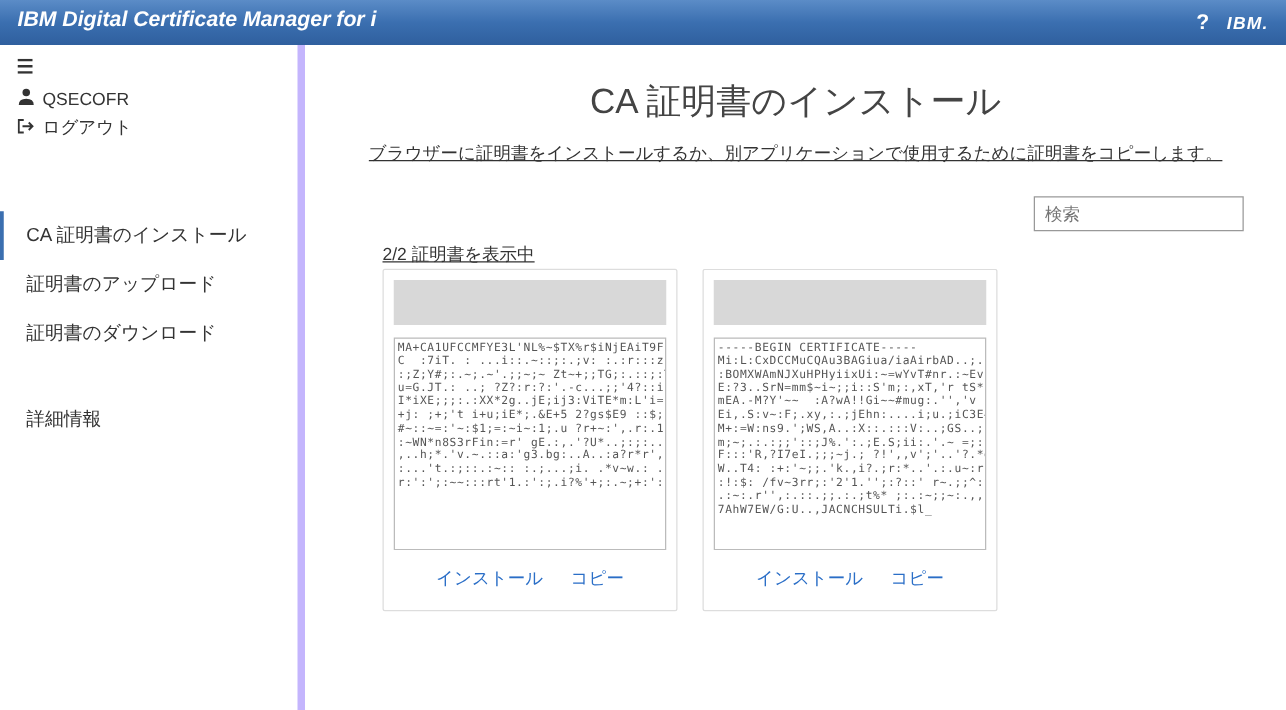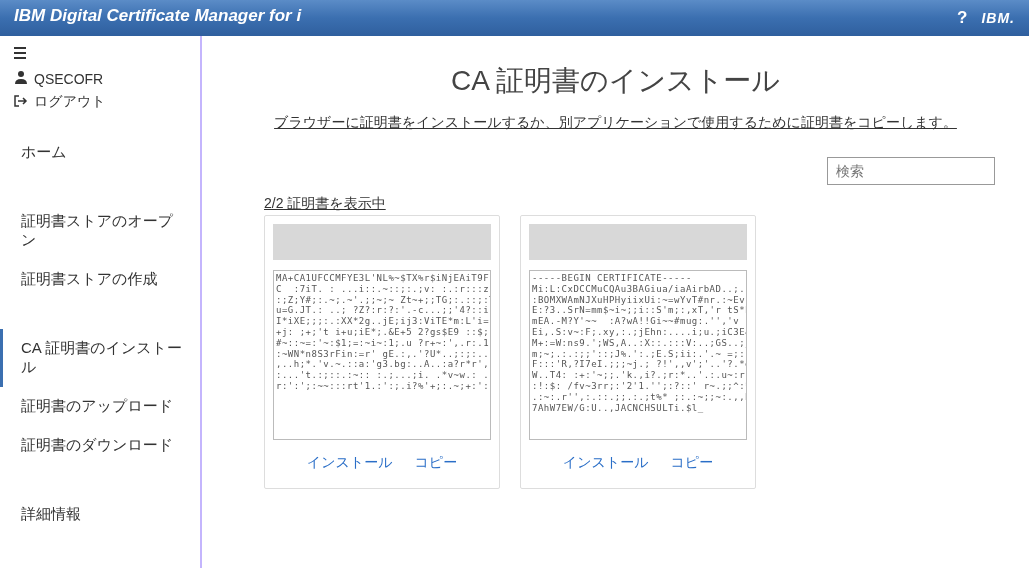--- a/index.html
+++ b/index.html
@@ -14,23 +14,23 @@
       height: 36px;
     }
     .app-title { font-size: 17px; font-weight: bold; font-style: italic; }
     .app-header-right { display: flex; align-items: center; gap: 14px; }
     .help-icon { font-weight: bold; font-size: 17px; cursor: pointer; }
     .ibm-logo { font-weight: bold; letter-spacing: 1px; font-size: 14px; font-style: italic; }
     
     .layout { display: flex; min-height: calc(100vh - 36px); }
     
     .sidebar {
-      width: 202px;
+      width: 244px;
       padding: 10px 0;
-      border-right: 2px solid #c4b5fd;
+      border-right: 6px solid #c4b5fd;
     }
     .sidebar-top {
       padding: 0 14px 16px 14px;
     }
     .menu-icon { font-size: 14px; margin-bottom: 8px; }
     .user-row { display: flex; align-items: center; gap: 6px; font-size: 14px; margin-bottom: 6px; color: #333; }
     .logout-row { display: flex; align-items: center; gap: 6px; font-size: 14px; color: #333; cursor: pointer; }
     
     .nav-group { padding: 6px 0; }
     .nav-item {
@@ -139,28 +139,21 @@
         <span>
           <svg width="14" height="14" viewBox="0 0 14 14" fill="none" stroke="#333" stroke-width="1.5">
               <path d="M5 2 H1 V12 H5"></path>
               <path d="M4 7 H12 M9 4 L12 7 L9 10"></path>
             </svg>
         </span>
         <span>ログアウト</span>
       </div>
     </div>
 
-    <div class="nav-group">
-      <div class="nav-item">ホーム</div>
-    </div>
     <div class="nav-spacer"></div>
-    <div class="nav-group">
-      <div class="nav-item">証明書ストアのオープン</div>
-      <div class="nav-item">証明書ストアの作成</div>
-    </div>
     <div class="nav-spacer"></div>
     <div class="nav-group">
       <div class="nav-item active">CA 証明書のインストール</div>
       <div class="nav-item">証明書のアップロード</div>
       <div class="nav-item">証明書のダウンロード</div>
     </div>
     <div class="nav-spacer"></div>
     <div class="nav-group">
       <div class="nav-item">詳細情報</div>
     </div>

